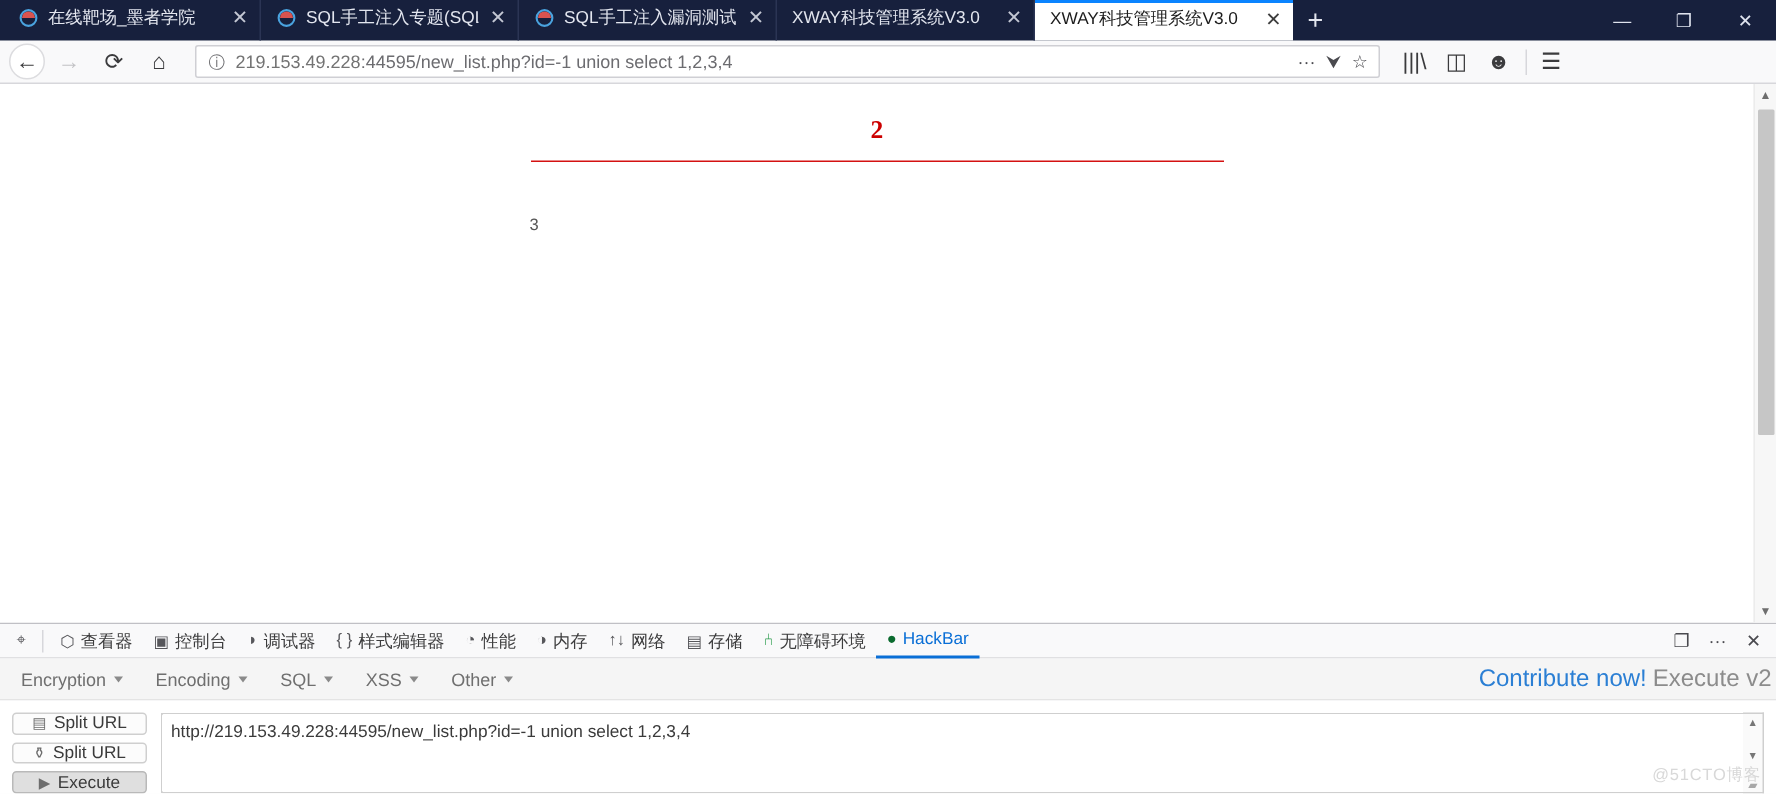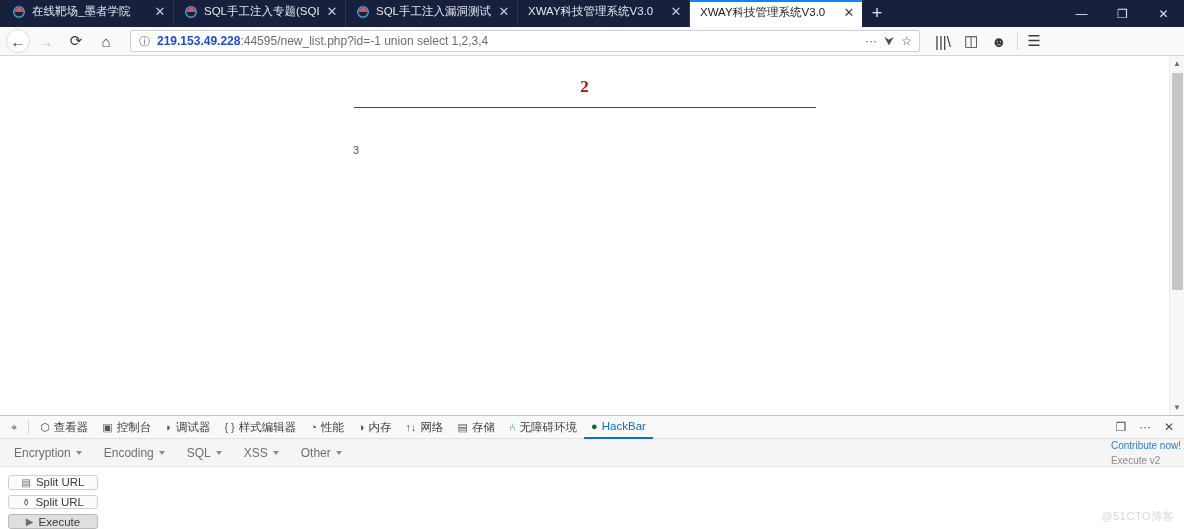--- a/index.html
+++ b/index.html
@@ -66,21 +66,21 @@
   .urlbar {
     flex: 1 1 auto; height: 22px; background: #fff; border: 1px solid #cfcfd4;
     border-radius: 2px; margin: 0 6px 0 8px; display: flex; align-items: center;
     padding: 0 4px 0 6px; max-width: 790px;
   }
   .urlbar .info-icon {
     width: 15px; height: 15px; flex: 0 0 15px; margin-right: 5px;
     color: #6f6f72; font-size: 11px; display: flex; align-items: center; justify-content: center;
   }
   .urltext { flex: 1 1 auto; font-size: 12px; color: #6c6c70; white-space: nowrap; overflow: hidden; }
-  .urltext b { color: #1d4ed8; font-weight: 700; }
+  .urltext b { color: #737373; font-weight: 400; }
   .urlbar .acts { display: flex; align-items: center; gap: 7px; padding-right: 3px; color: #4a4a4f; }
   .urlbar .acts span { font-size: 12px; display: block; }
   .navright { display: flex; align-items: center; margin-left: 4px; }
   .navright .navbtn { width: 26px; }
   .vsep { width: 1px; height: 17px; background: #d7d7db; margin: 0 3px; }
 
   
   .content {
     flex: 1 1 auto; background: #fff; position: relative; overflow: hidden;
     display: flex;
@@ -137,21 +137,21 @@
   }
   .dt-sep { width: 1px; height: 15px; background: #d7d7db; margin: 0 4px; }
 
   
   .hb-menubar {
     height: 28px; display: flex; align-items: center; padding: 0 3px;
     background: #f5f5f5; border-bottom: 1px solid #e4e4e4; font-size: 12px;
   }
   .hb-menu { padding: 0 11px; color: #6f6f6f; display: flex; align-items: center; gap: 5px; }
   .hb-menu .caret { border-left: 3.5px solid transparent; border-right: 3.5px solid transparent; border-top: 4px solid #8a8a8a; display: block; }
-  .hb-right { margin-left: auto; font-size: 10px; color: #8c8c8c; display: flex; gap: 4px; flex-direction: column; }
+  .hb-right { margin-left: auto; font-size: 16px; color: #8c8c8c; display: flex; gap: 4px; }
   .hb-right a { color: #2b7fd4; text-decoration: none; }
 
   .hb-body { display: flex; padding: 8px 8px 0 8px; background: #fff; height: 62px; }
   .hb-btns { display: flex; flex-direction: column; gap: 5px; width: 90px; flex: 0 0 90px; }
   .hb-btn {
     height: 21px; border: 1px solid #cfcfcf; border-radius: 3px; background: #fcfcfc;
     display: flex; align-items: center; justify-content: center; gap: 5px;
     font-size: 11.5px; color: #3a3a3a;
   }
   .hb-btn.pressed { background: #dfdfdf; border-color: #b9b9b9; }
@@ -373,18 +373,26 @@
         <div class="hb-btn">
           <span class="bic">⚱</span>
           <span>Split URL</span>
         </div>
         <div class="hb-btn pressed">
           <span class="bic">▶</span>
           <span>Execute</span>
         </div>
       </div>
 
+      <div class="hb-ta-wrap">
+        <textarea class="hb-ta" style="">http://219.153.49.228:44595/new_list.php?id=-1 union select 1,2,3,4</textarea>
+        <div class="ta-scroll">
+          <div class="a">▲</div>
+          <div class="a">▼</div>
+          <div class="grip">▰</div>
+        </div>
+      </div>
     </div>
 
   </div>
 
   <div class="watermark">@51CTO博客</div>
 </div>
 
 </body></html>

